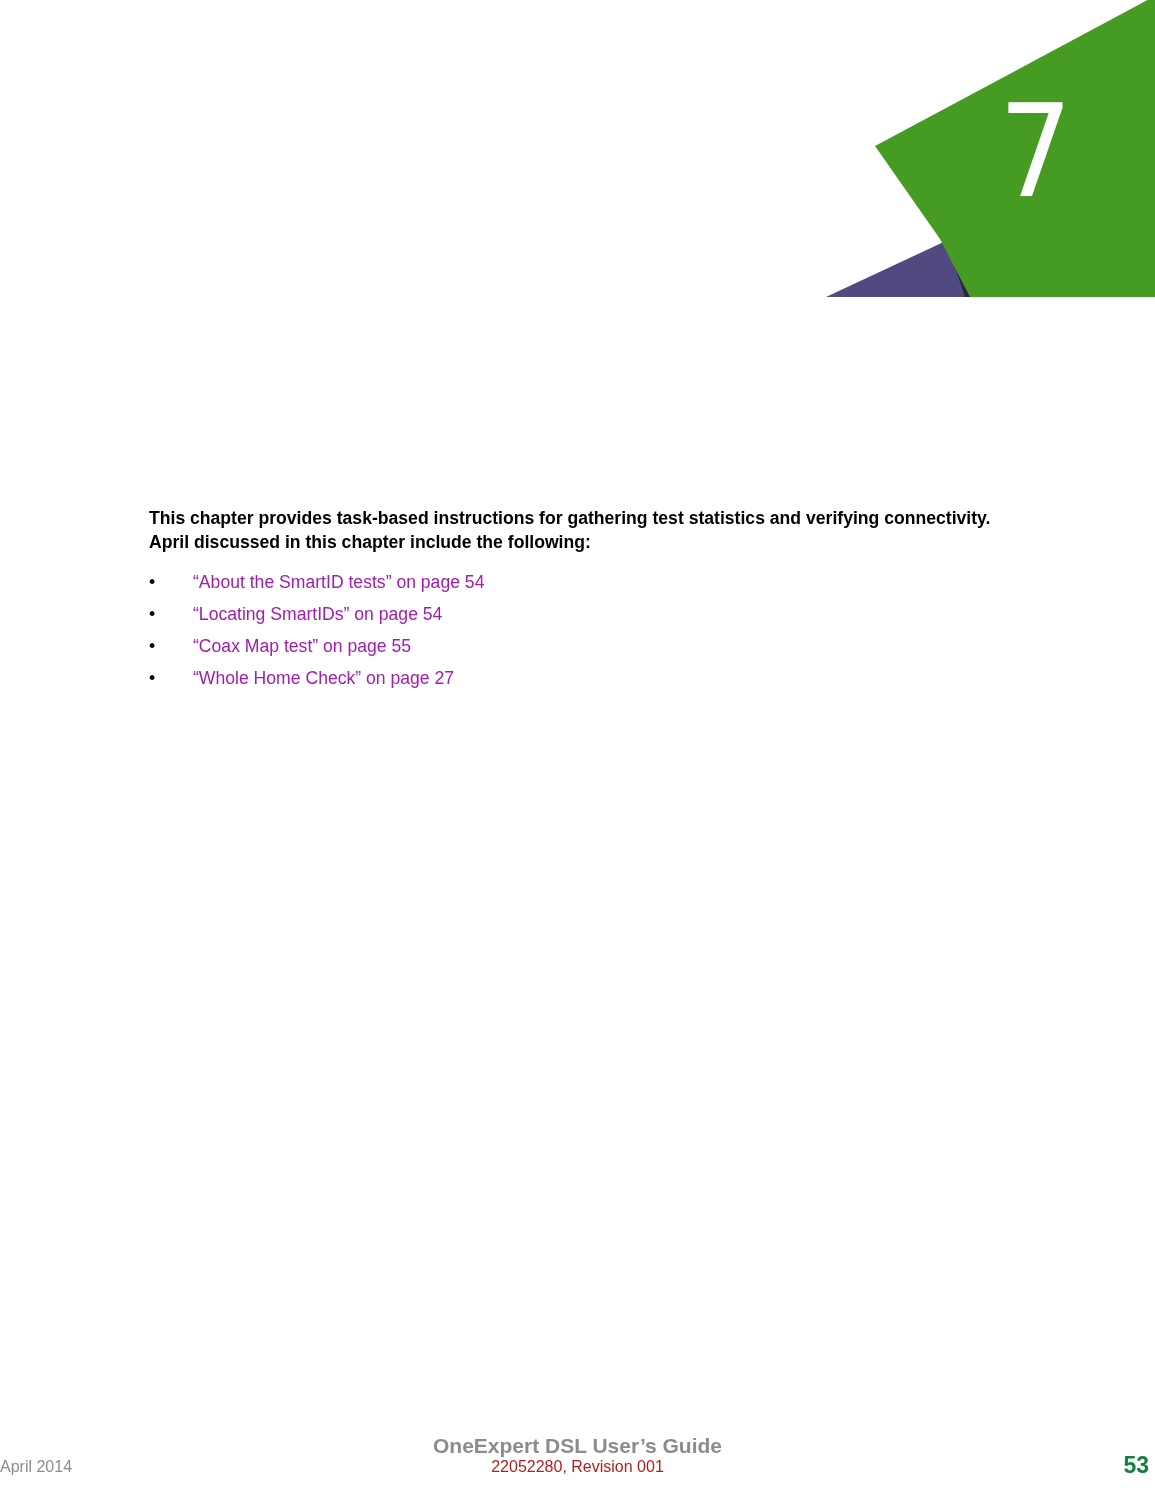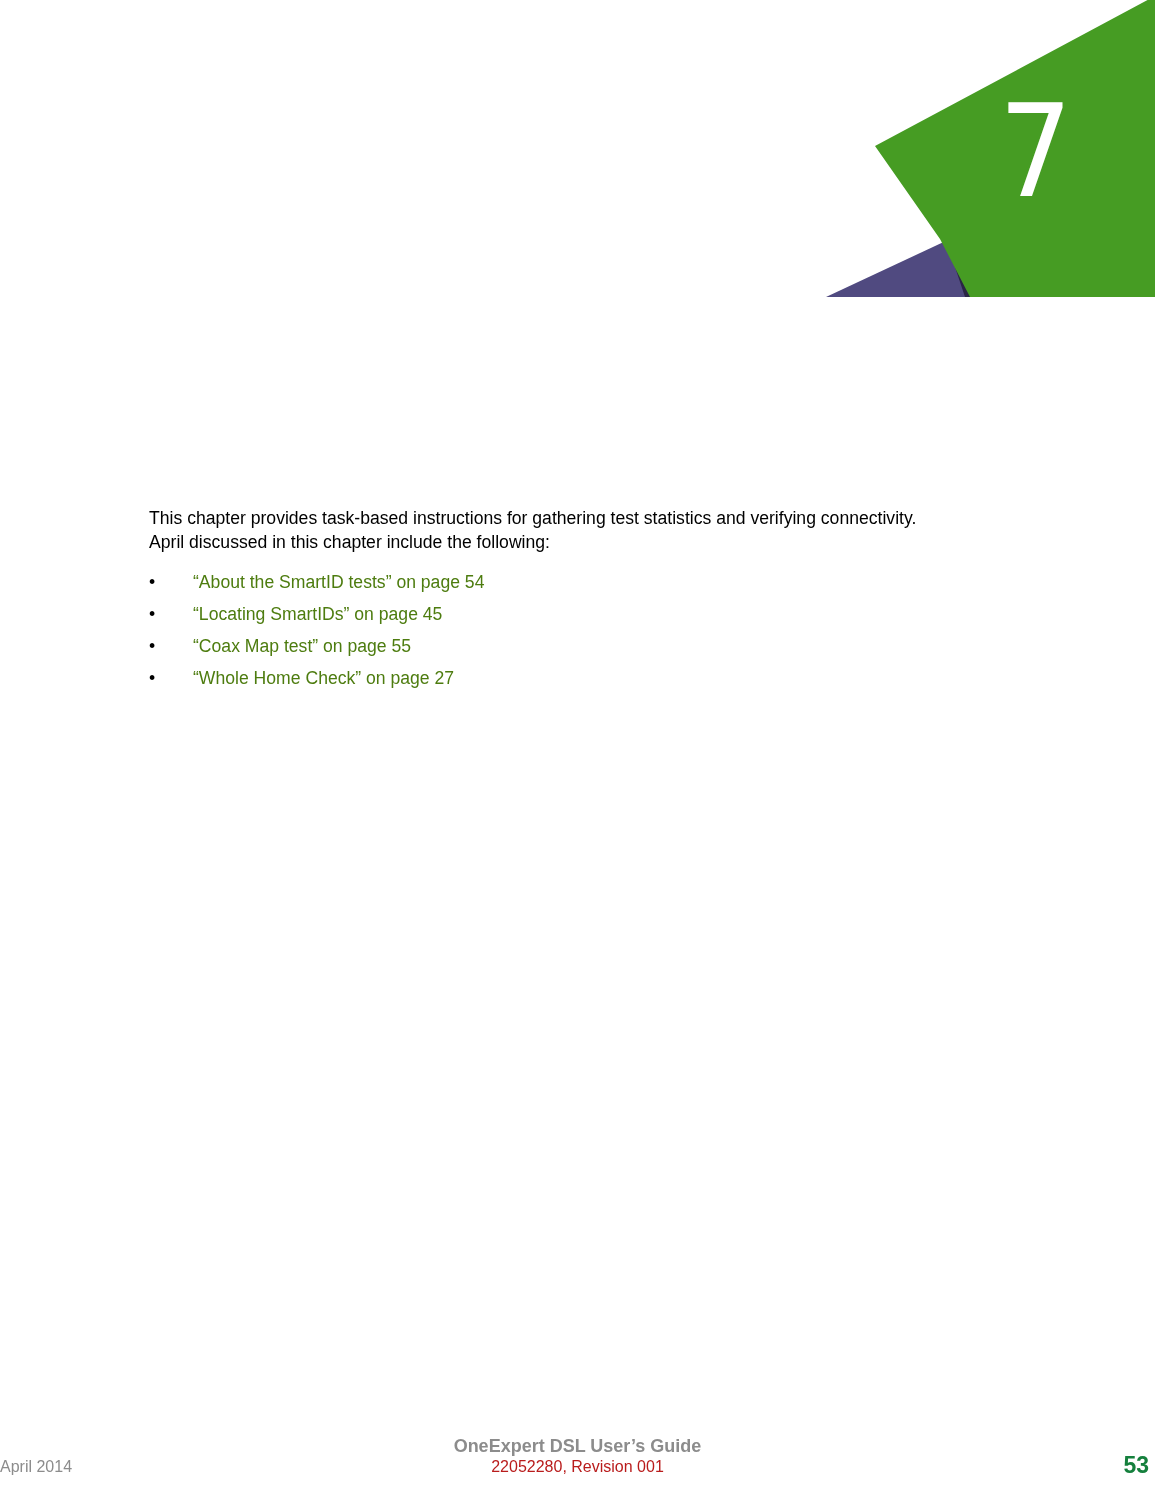--- a/index.html
+++ b/index.html
@@ -64,20 +64,21 @@
 
   
   .intro {
     position: absolute;
     left: 149px;
     top: 506px;
     width: 920px;
     color: #000000;
     font-size: 17.6px;
     line-height: 24px;
+    font-weight: bold;
   }
   .intro p {
     margin: 0;
   }
 
   
   .toc-list {
     position: absolute;
     left: 149px;
     top: 570px;
@@ -89,21 +90,21 @@
     height: 32px;
   }
   .toc-bullet {
     width: 44px;
     flex: 0 0 44px;
     color: #000000;
     font-size: 17.6px;
     line-height: 24px;
   }
   .toc-link {
-    color: #4d7c0f;
+    color: #a21caf;
     font-size: 17.6px;
     line-height: 24px;
     text-decoration: none;
     white-space: nowrap;
   }
 
   
   .footer {
     position: absolute;
     left: 0;
@@ -122,21 +123,21 @@
   }
   .footer-center {
     position: absolute;
     left: 0;
     top: 4px;
     width: 1155px;
     text-align: center;
   }
   .footer-guide {
     color: #8C8C8C;
-    font-size: 18px;
+    font-size: 21px;
     line-height: 22px;
     font-weight: bold;
   }
   .footer-revision {
     color: #b91c1c;
     font-size: 16px;
     line-height: 20px;
     font-weight: normal;
   }
   .footer-pagenum {
@@ -173,21 +174,21 @@
     <p>April discussed in this chapter include the following:</p>
   </div>
 
   <div class="toc-list">
     <div class="toc-item">
       <span class="toc-bullet">•</span>
       <a class="toc-link" href="#">“About the SmartID tests” on page 54</a>
     </div>
     <div class="toc-item">
       <span class="toc-bullet">•</span>
-      <a class="toc-link" href="#">“Locating SmartIDs” on page 45</a>
+      <a class="toc-link" href="#">“Locating SmartIDs” on page 54</a>
     </div>
     <div class="toc-item">
       <span class="toc-bullet">•</span>
       <a class="toc-link" href="#">“Coax Map test” on page 55</a>
     </div>
     <div class="toc-item">
       <span class="toc-bullet">•</span>
       <a class="toc-link" href="#">“Whole Home Check” on page 27</a>
     </div>
   </div>

